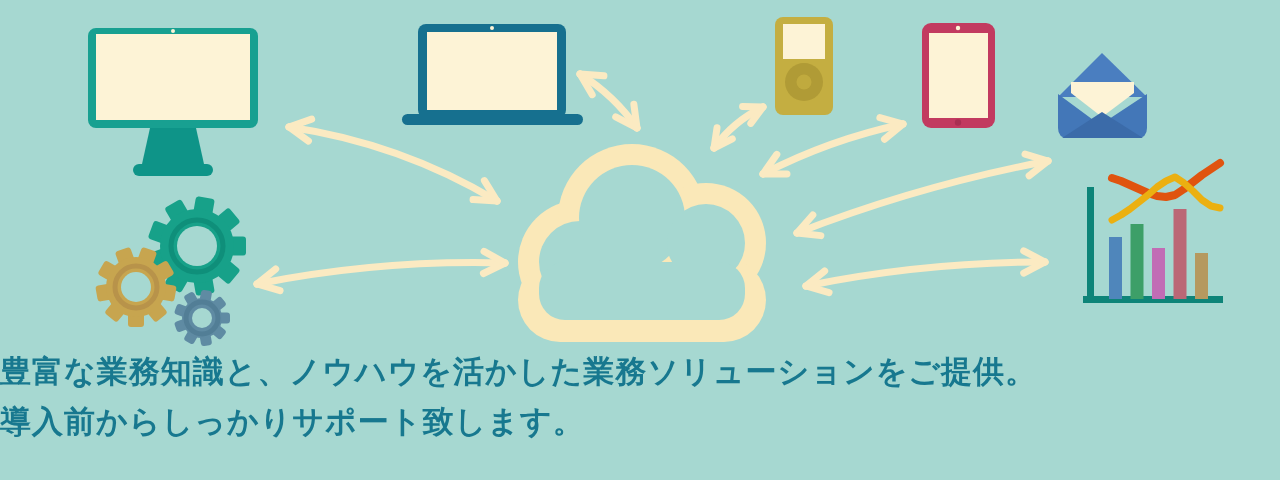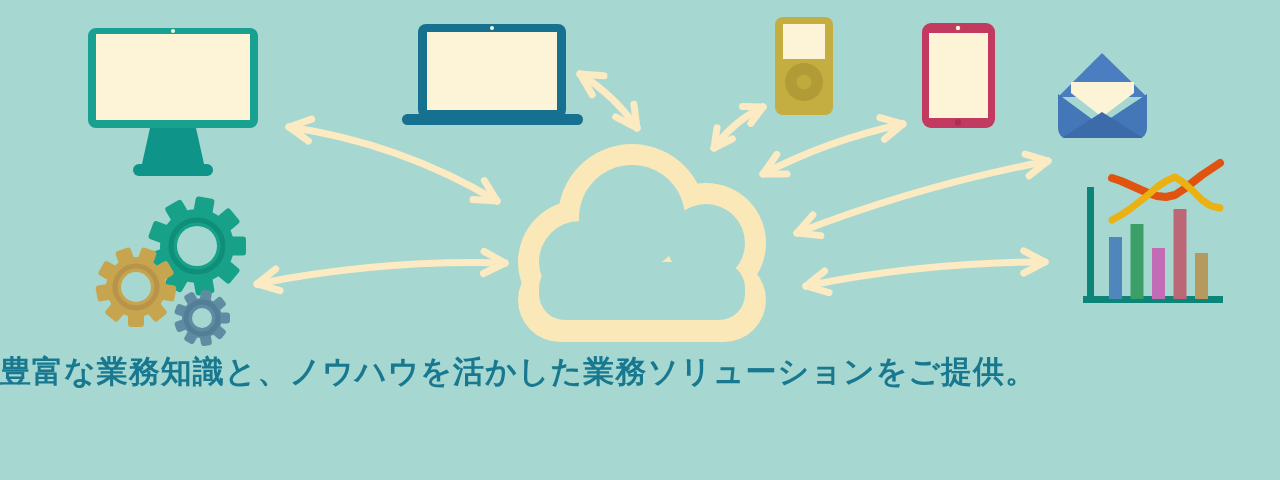--- a/index.html
+++ b/index.html
@@ -188,14 +188,15 @@
           <path d="M1045,262 L1023.7176382799684,273.0932898464672" fill="none" stroke="#fbeac2" stroke-width="7" stroke-linecap="round"></path>
           <path d="M1045,262 L1023.7066106957935,250.92789216366174" fill="none" stroke="#fbeac2" stroke-width="7" stroke-linecap="round"></path>
           <path d="M806,286 L824.6667500408666,270.9151585055791" fill="none" stroke="#fbeac2" stroke-width="7" stroke-linecap="round"></path>
           <path d="M806,286 L829.0631291848425,292.6401861572748" fill="none" stroke="#fbeac2" stroke-width="7" stroke-linecap="round"></path>
         </g>
       </g>
   </svg>
 
   <div class="caption">
     <p>豊富な業務知識と、ノウハウを活かした業務ソリューションをご提供。</p>
+    <p>導入前からしっかりサポート致します。</p>
   </div>
 </div>
 
 </body></html>

